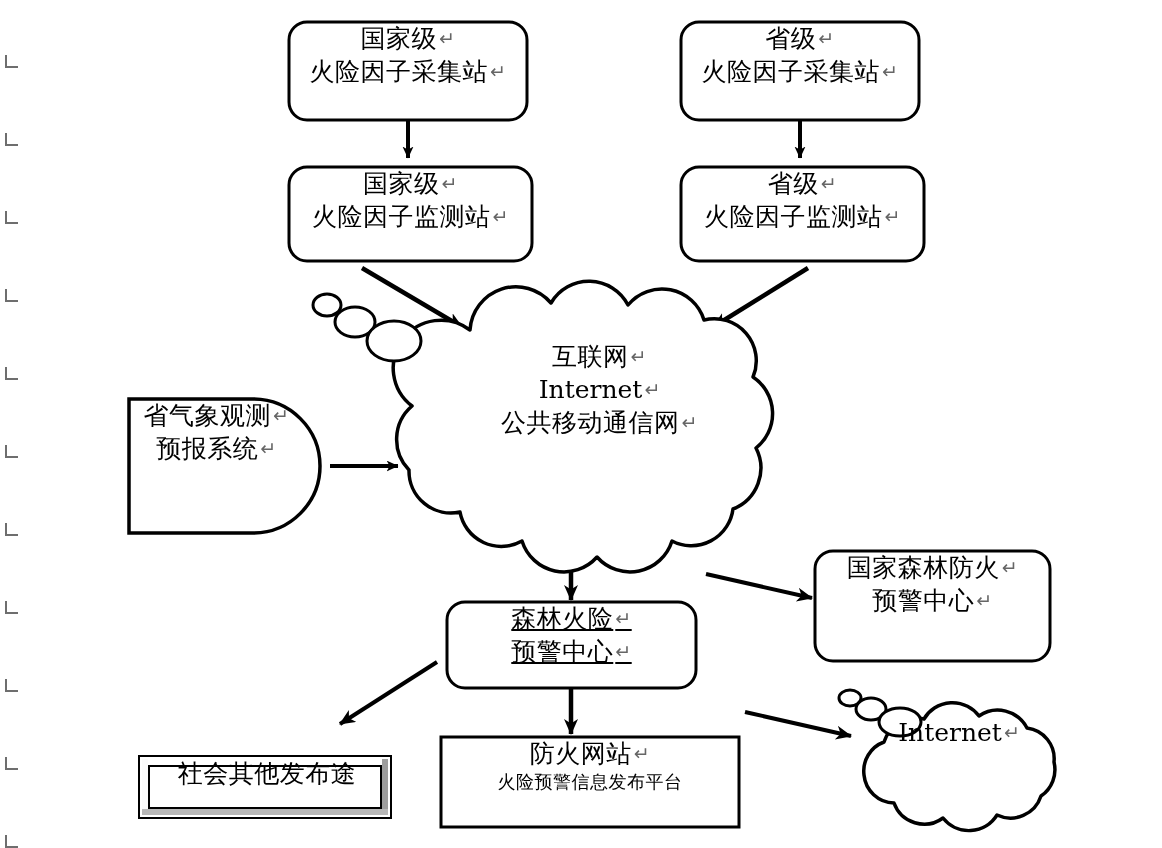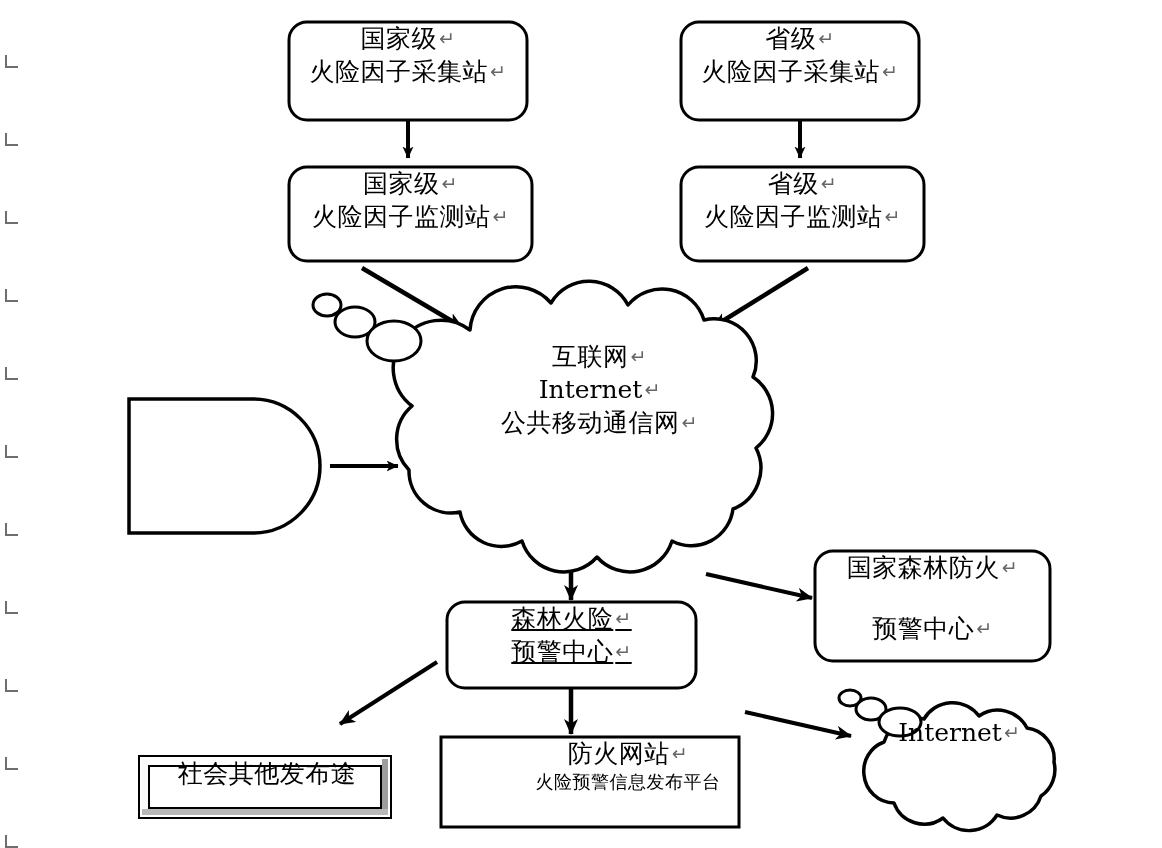--- a/index.html
+++ b/index.html
@@ -152,38 +152,42 @@
     <div class="node" style="left:289px;top:167px;width:243px;height:94px;">
       <div class="cn"><span>国家级</span><span class="pil">↵</span></div>
       <div class="cn"><span>火险因子监测站</span><span class="pil">↵</span></div>
     </div>
 
     <div class="node" style="left:681px;top:167px;width:243px;height:94px;">
       <div class="cn"><span>省级</span><span class="pil">↵</span></div>
       <div class="cn"><span>火险因子监测站</span><span class="pil">↵</span></div>
     </div>
 
+    <div class="node" style="left:129px;top:399px;width:175px;height:134px;">
+      <div class="cn"><span>省气象观测</span><span class="pil">↵</span></div>
+      <div class="cn"><span>预报系统</span><span class="pil">↵</span></div>
+    </div>
 
     <div class="node" style="left:426px;top:340px;width:347px;height:186px;">
       <div class="cn"><span>互联网</span><span class="pil">↵</span></div>
       <div class="en"><span>Internet</span><span class="pil">↵</span></div>
       <div class="cn"><span>公共移动通信网</span><span class="pil">↵</span></div>
     </div>
 
     <div class="node" style="left:447px;top:602px;width:249px;height:78px;text-decoration:underline;">
       <div class="cn"><span>森林火险</span><span class="pil">↵</span></div>
       <div class="cn"><span>预警中心</span><span class="pil">↵</span></div>
     </div>
 
-    <div class="node" style="left:815px;top:551px;width:235px;height:110px;gap:28px;">
+    <div class="node" style="left:815px;top:551px;width:235px;height:110px;">
       <div class="cn"><span>国家森林防火</span><span class="pil">↵</span></div>
       <div class="cn"><span>预警中心</span><span class="pil">↵</span></div>
     </div>
 
-    <div class="node" style="left:441px;top:737px;width:298px;height:69px;padding-left:38px;">
+    <div class="node" style="left:441px;top:737px;width:298px;height:69px;">
       <div class="cn"><span>防火网站</span><span class="pil">↵</span></div>
       <div class="cn" style="font-size:18px;"><span>火险预警信息发布平台</span></div>
     </div>
 
     <div class="node" style="left:864px;top:716px;width:190px;height:102px;">
       <div class="en"><span>Internet</span><span class="pil">↵</span></div>
     </div>
 
     <div id="margin-marks">
         <div class="mark" style="left: 5px; top: 55px;"></div>

